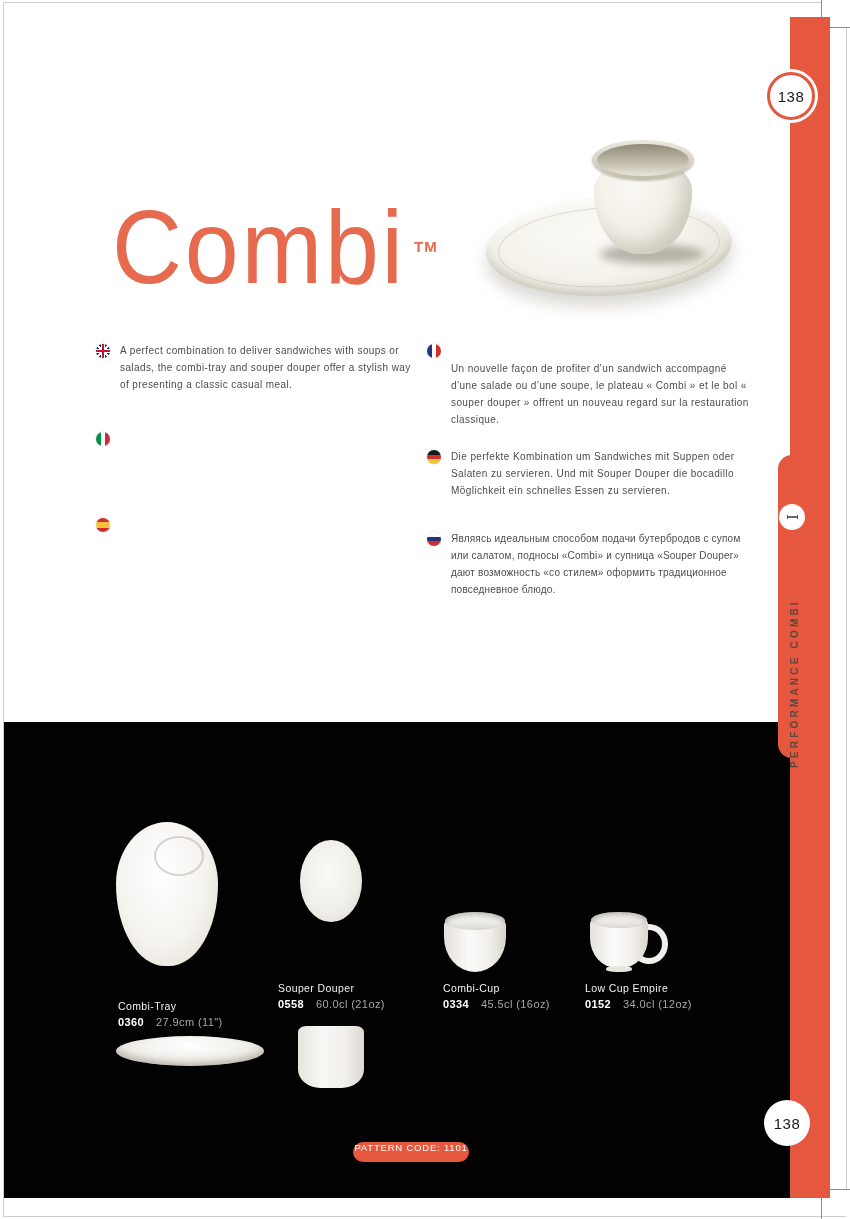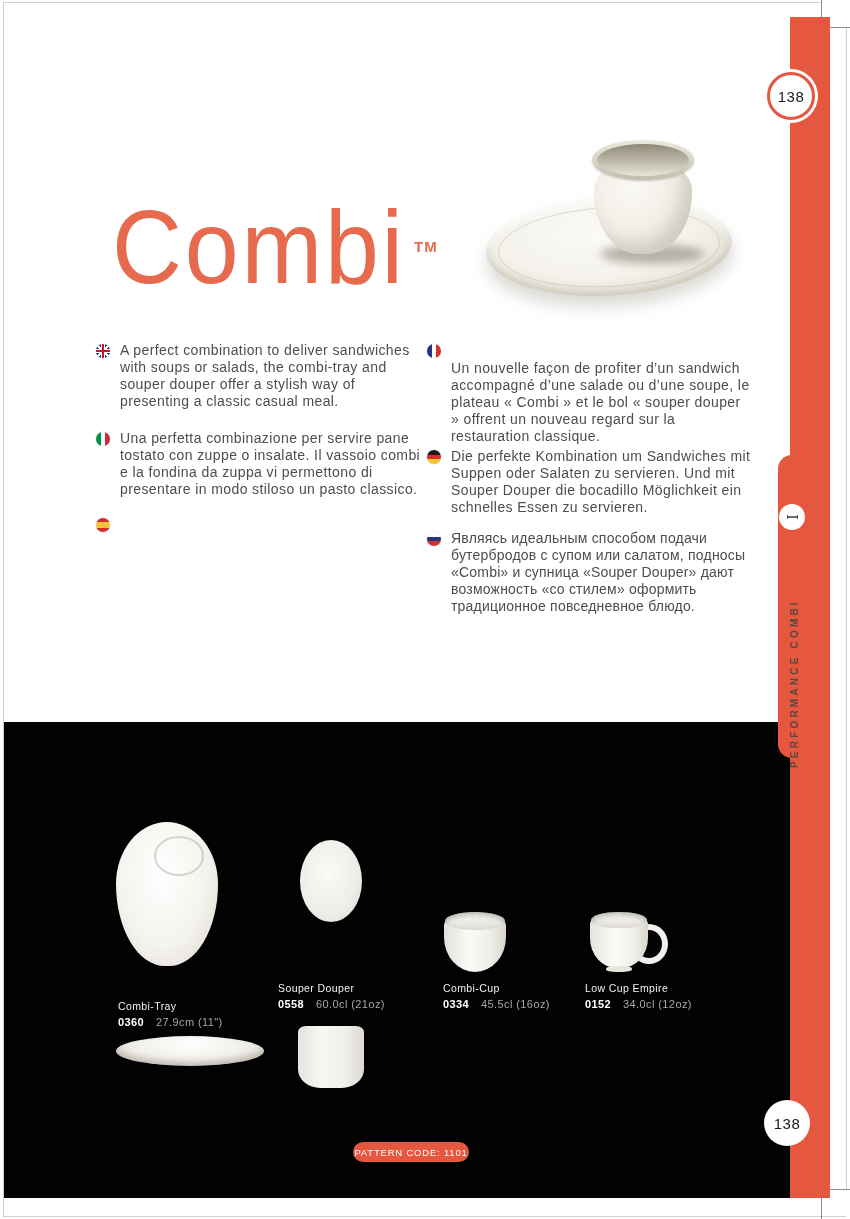--- a/index.html
+++ b/index.html
@@ -73,21 +73,21 @@
     position:absolute;left:592px;top:140px;width:102px;height:40px;border-radius:50%;
     background:linear-gradient(to bottom,#eae7dd,#d6d2c4 55%,#c2bdad 100%);
     box-shadow:0 1px 2px rgba(120,115,100,0.4);
   }
   .hero-cup-rim::after{
     content:"";position:absolute;left:5px;top:4px;right:5px;bottom:4px;border-radius:50%;
     background:linear-gradient(to bottom,#8f8a78 0%,#beb9a9 55%,#e8e5da 100%);
   }
   
   .para{
-    position:absolute;width:302px;font-size:14px;line-height:17px;color:#4d4d4f;letter-spacing:0.4px;
+    position:absolute;width:302px;font-size:10px;line-height:17px;color:#4d4d4f;letter-spacing:0.4px;
   }
   .flag{
     position:absolute;width:14px;height:14px;border-radius:50%;overflow:hidden;
     box-shadow:0 0 0 0.5px rgba(0,0,0,0.15);
   }
   .flag-uk{
     background-color:#1d3176;
     background-image:
       linear-gradient(0deg, transparent 43%, #C8102E 43%, #C8102E 57%, transparent 57%),
       linear-gradient(90deg, transparent 43%, #C8102E 43%, #C8102E 57%, transparent 57%),
@@ -156,21 +156,21 @@
     background:#e8e5df;
   }
   .prod-label{position:absolute;color:#f2f2f2;}
   .prod-name{font-size:10.5px;letter-spacing:0.4px;margin-bottom:4px;}
   .prod-code-line{font-size:11px;letter-spacing:0.4px;}
   .prod-code{color:#ffffff;font-weight:bold;margin-right:12px;}
   .prod-size{color:#a9a7a5;}
   
   .pattern-pill{
     position:absolute;left:353px;top:1142px;width:116px;height:20px;border-radius:10px;
-    background:#E5573E;display:flex;align-items:center;justify-content:center;
+    background:#E5573E;display:flex;justify-content:center;
     color:#ffffff;font-size:9.5px;letter-spacing:0.8px;
   }
 </style>
 </head>
 <body>
 
 <div class="page">
 
   <div class="frame-line" style="left:3px;top:2px;width:1px;height:1215px;"></div>
   <div class="frame-line" style="left:3px;top:2px;width:818px;height:1px;"></div>
@@ -254,21 +254,20 @@
     <div class="hero-tray"></div>
     <div class="hero-cup-shadow"></div>
     <div class="hero-cup-body"></div>
     <div class="hero-cup-rim"></div>
   </div>
 
   <div class="flag flag-uk" style="left:96px;top:344px;"></div>
   <div class="para" style="left:120px;top:342px;">A perfect combination to deliver sandwiches with soups or salads, the combi-tray and souper douper offer a stylish way of presenting a classic casual meal.</div>
 
   <div class="flag flag-it" style="left:96px;top:432px;"></div>
-  <div class="para" style="left:120px;top:430px;">Una perfetta combinazione per servire pane tostato con zuppe o insalate. Il vassoio combi e la fondina da zuppa vi permettono di presentare in modo stiloso un pasto classico.</div>
 
   <div class="flag flag-es" style="left:96px;top:518px;"></div>
 
   <div class="flag flag-fr" style="left:427px;top:344px;"></div>
   <div class="para" style="left:451px;top:360px;">Un nouvelle façon de profiter d’un sandwich accompagné d’une salade ou d’une soupe, le plateau « Combi » et le bol « souper douper » offrent un nouveau regard sur la restauration classique.</div>
 
   <div class="flag flag-de" style="left:427px;top:450px;"></div>
   <div class="para" style="left:451px;top:448px;">Die perfekte Kombination um Sandwiches mit Suppen oder Salaten zu servieren. Und mit Souper Douper die bocadillo Möglichkeit ein schnelles Essen zu servieren.</div>
 
   <div class="flag flag-ru" style="left:427px;top:532px;"></div>

